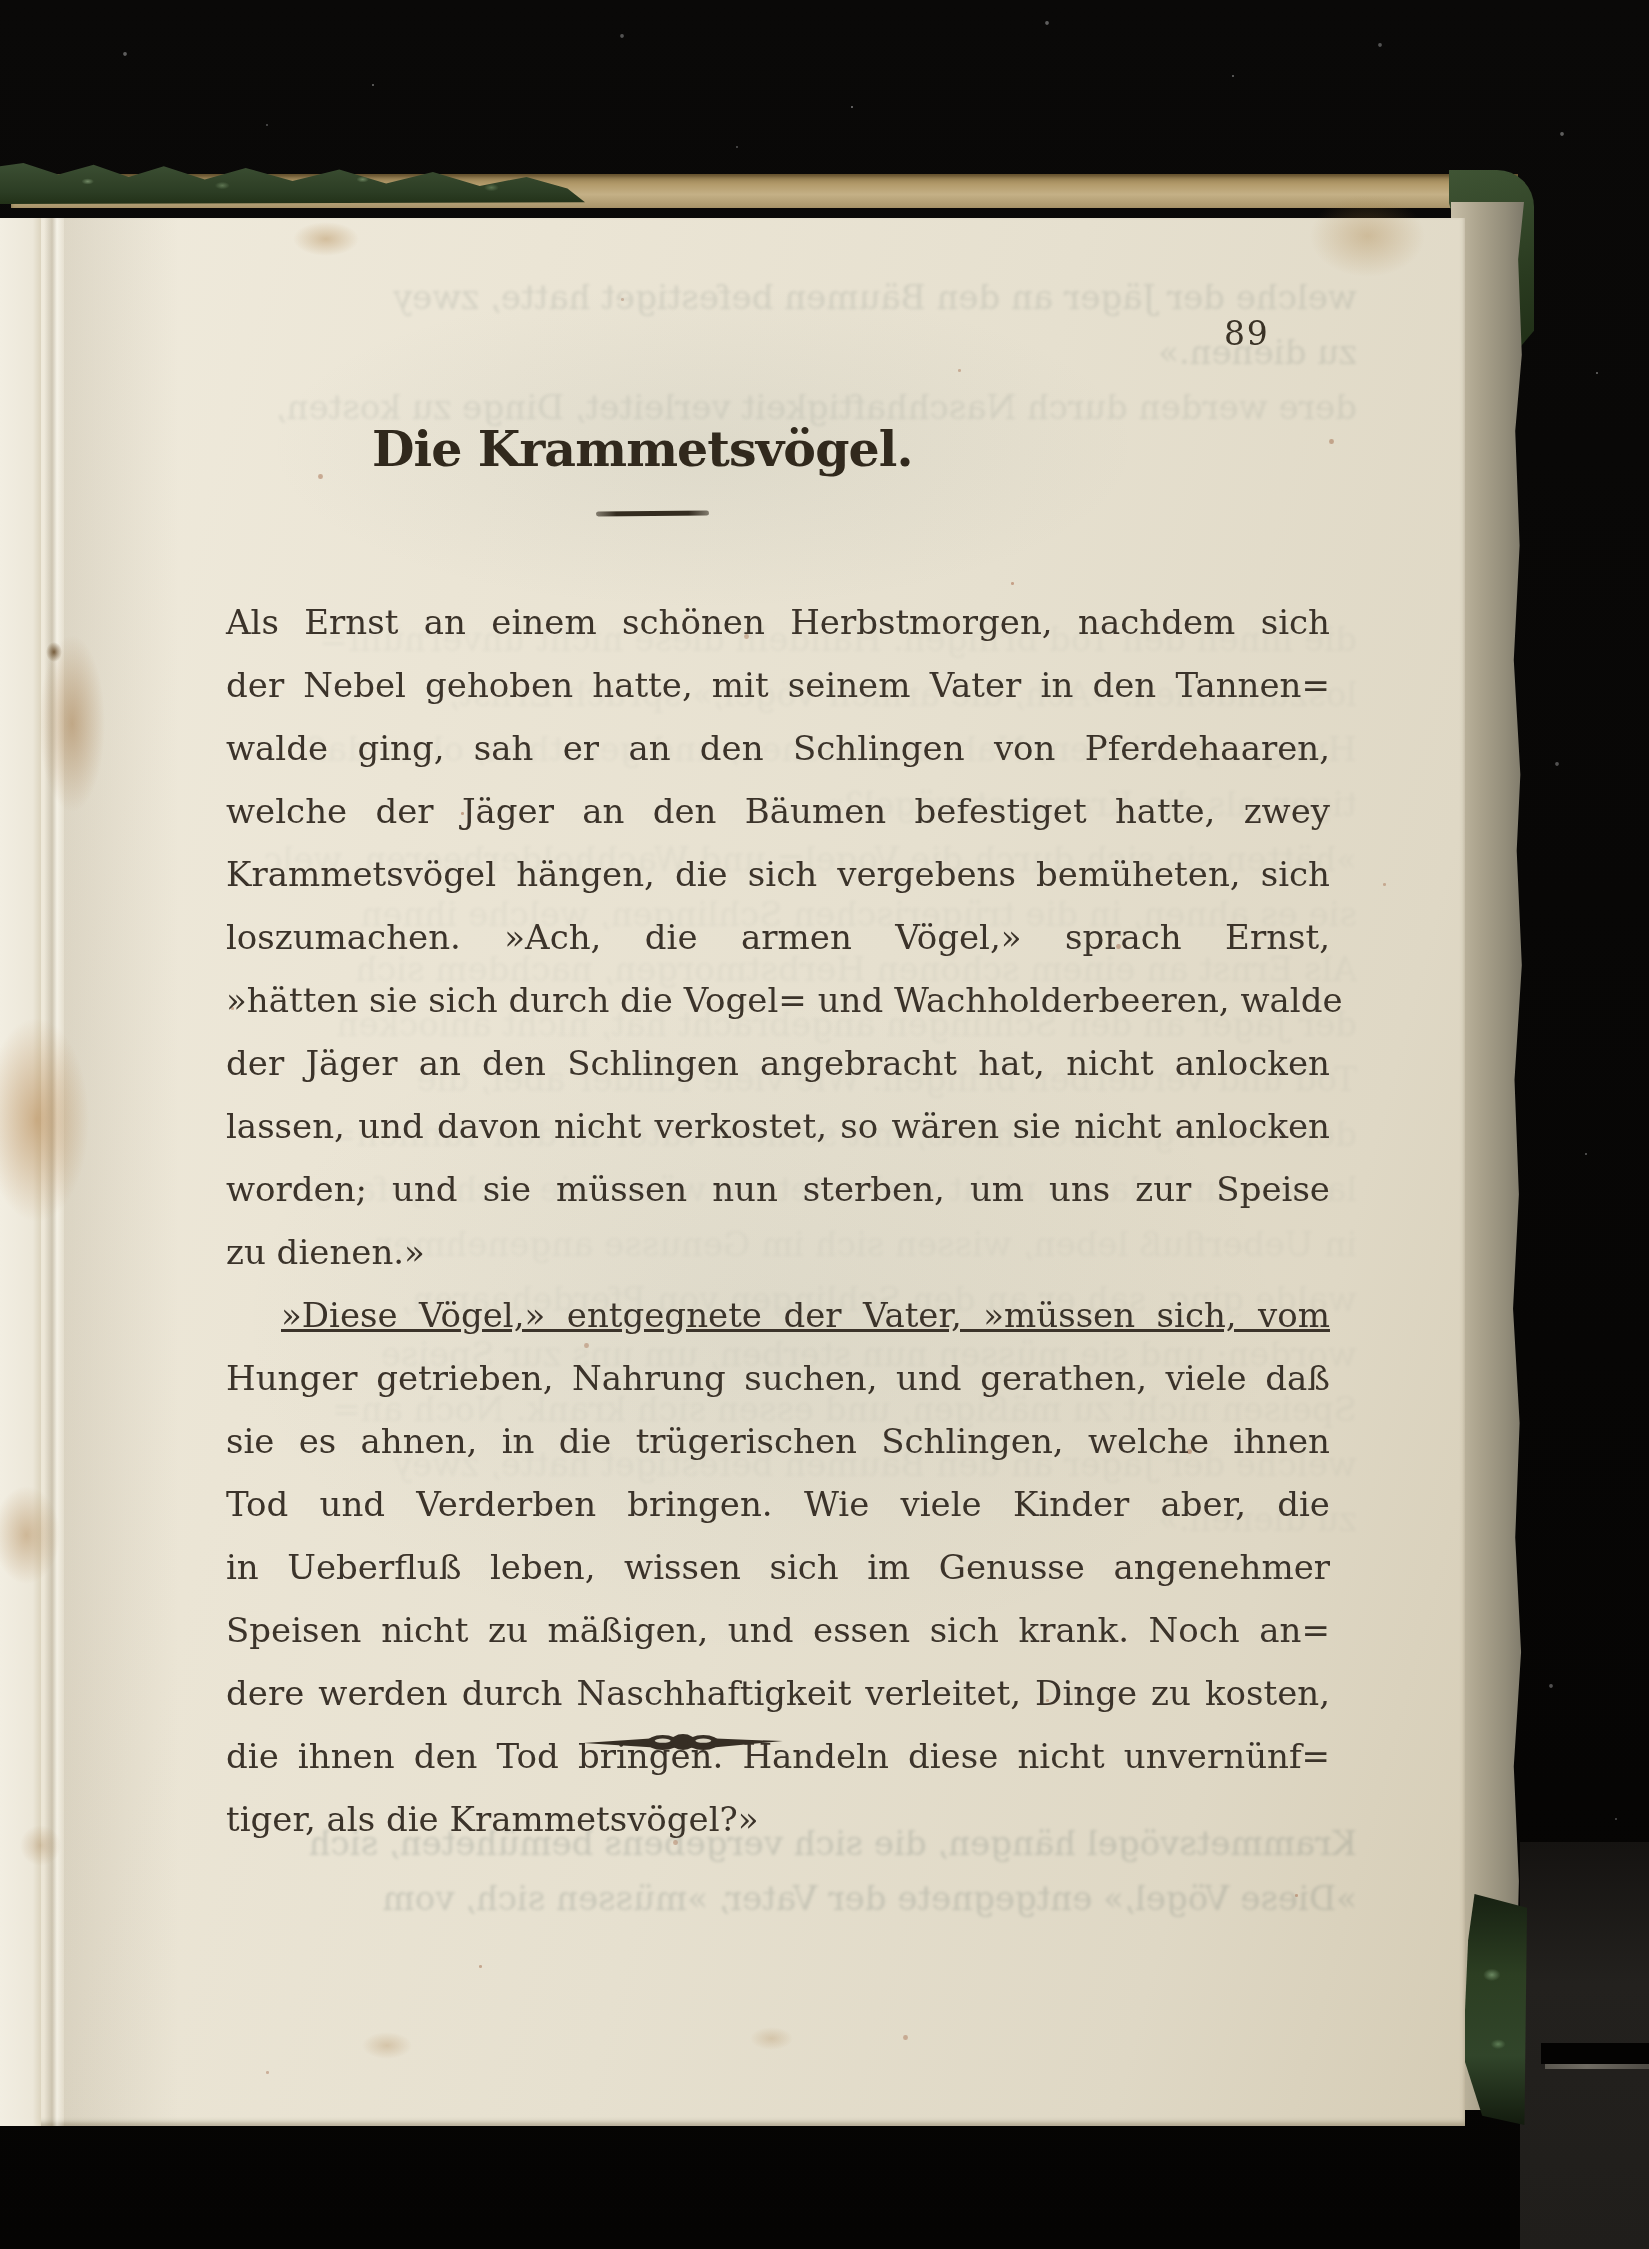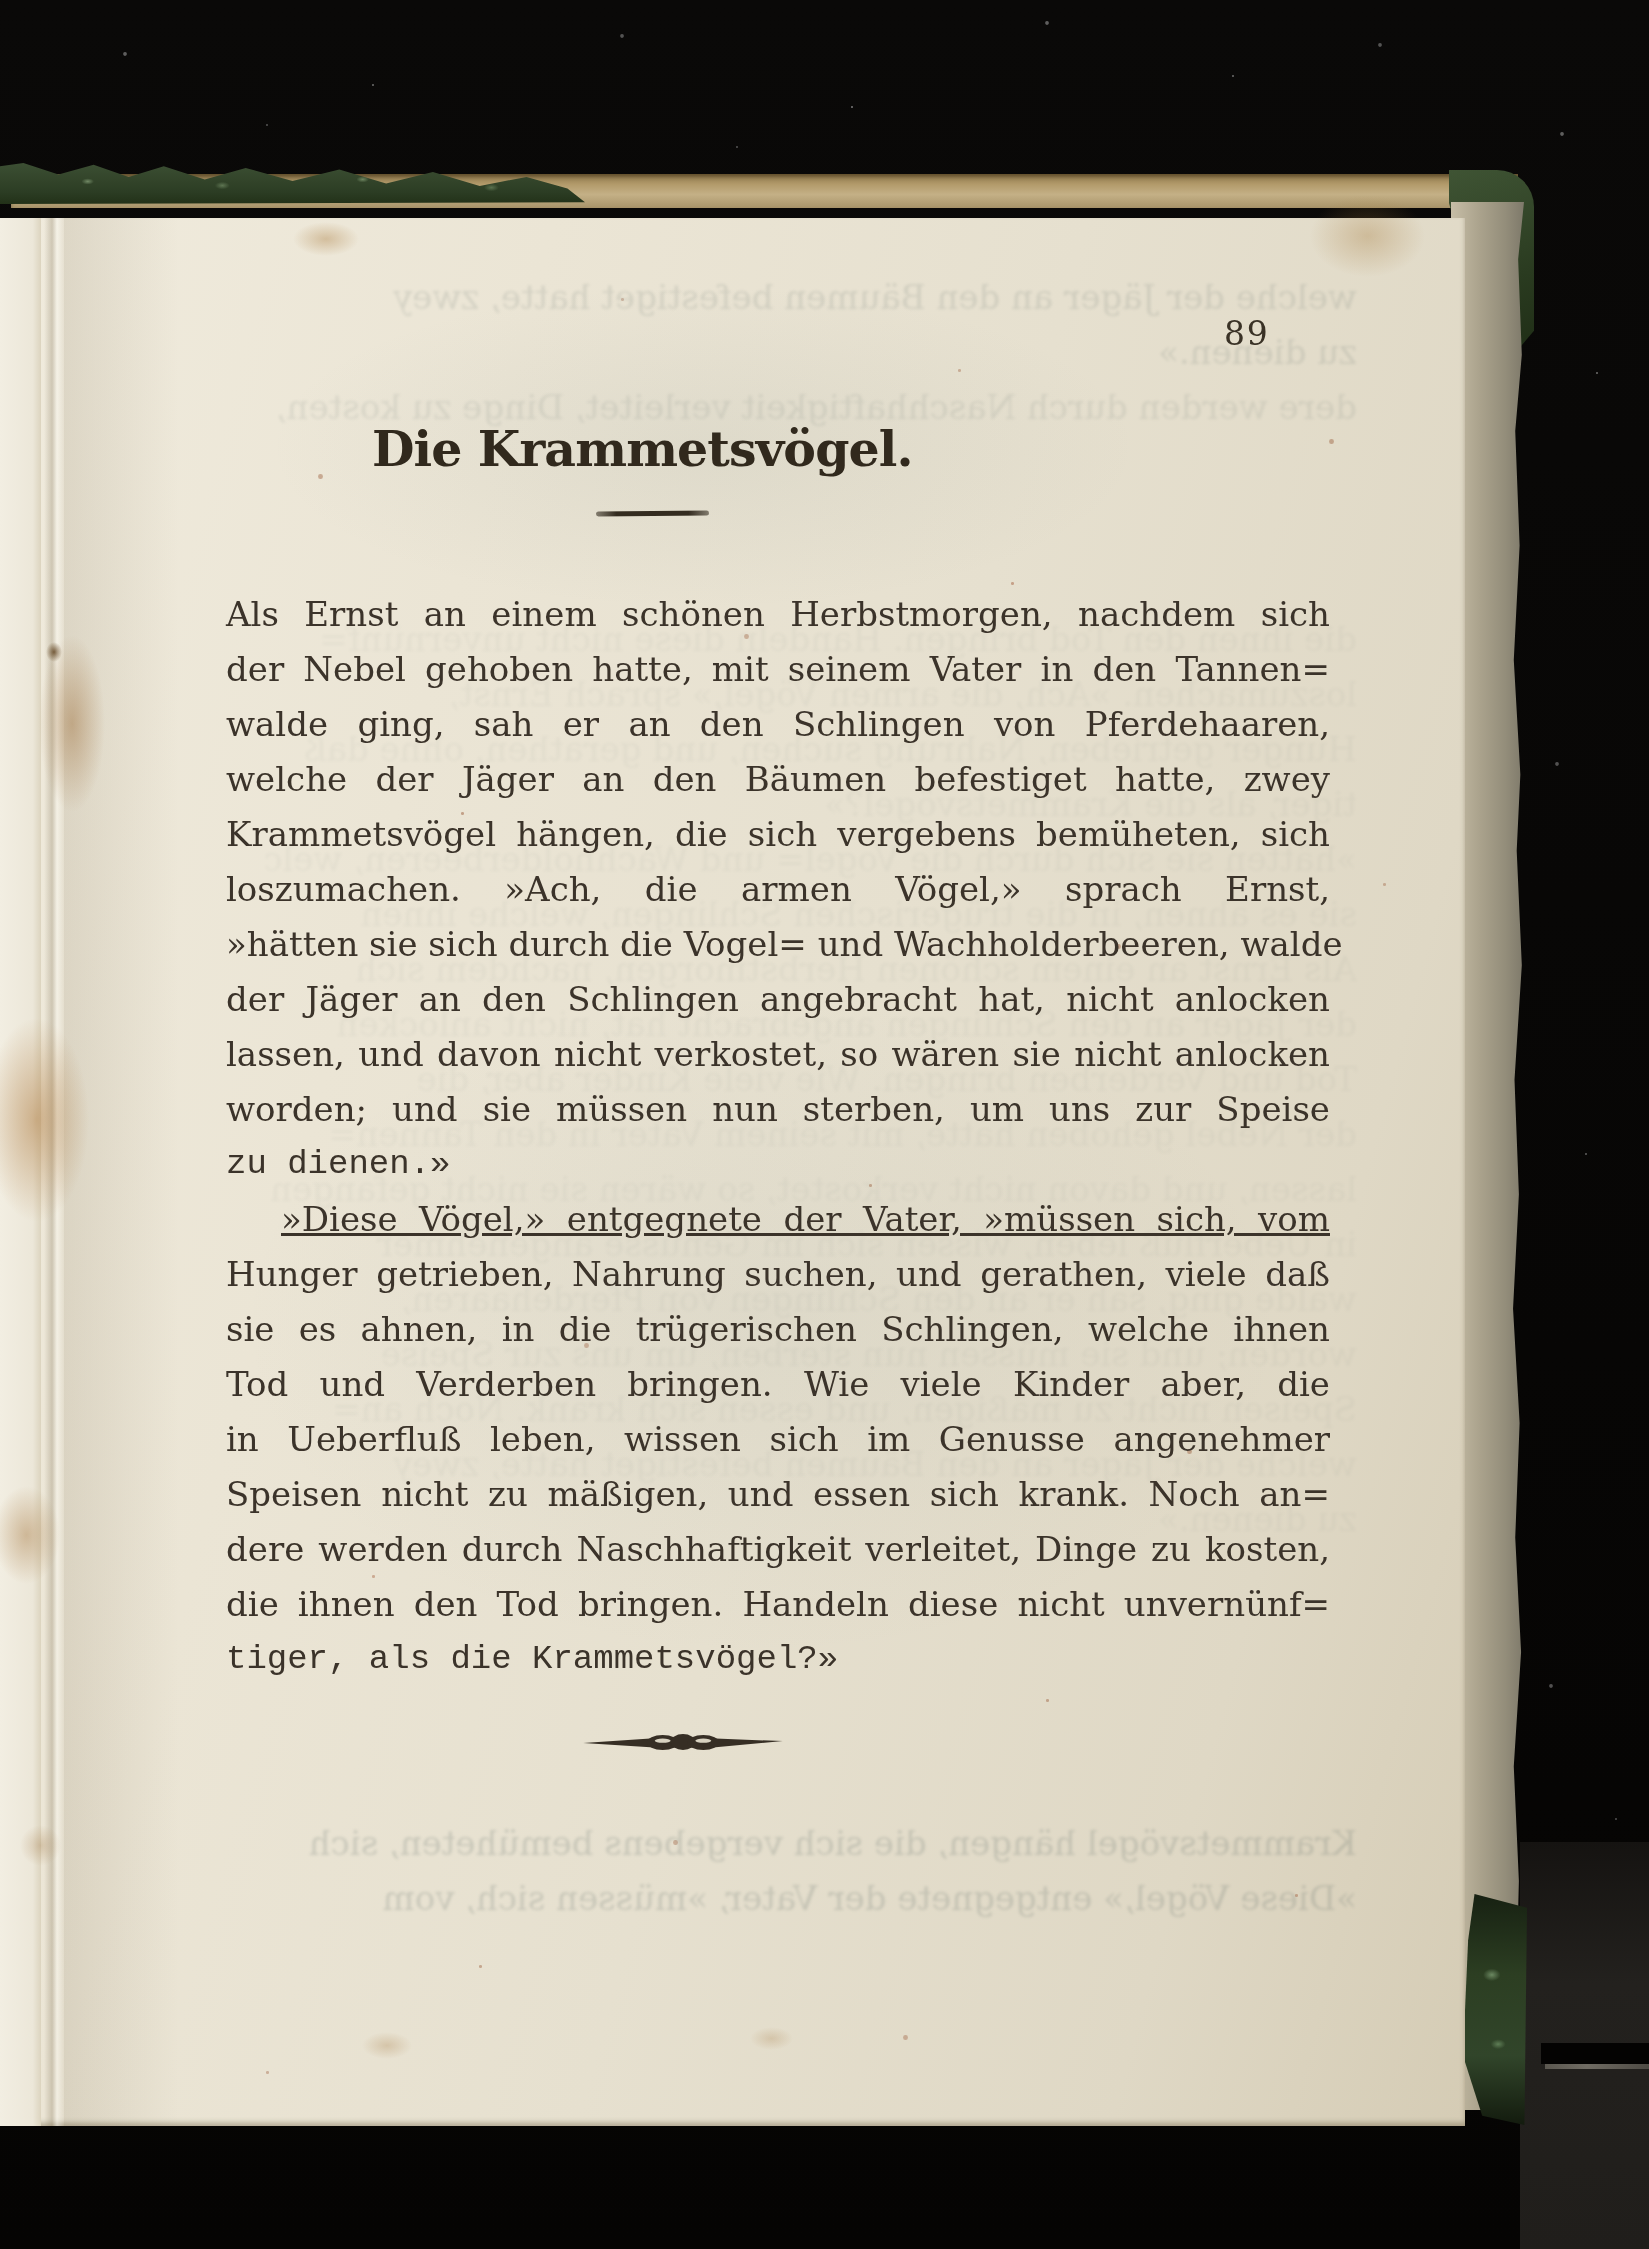--- a/index.html
+++ b/index.html
@@ -131,23 +131,23 @@
     position:absolute;left:596px;top:293px;width:113px;height:5.3px;
     background:linear-gradient(90deg,rgba(52,44,32,.55),#342c20 18%,#342c20 82%,rgba(52,44,32,.55));
     border-radius:2.7px;transform:rotate(-0.6deg);
   }
   .text-block{
     position:absolute;left:226px;top:369px;width:1104px;
     font-size:34px;color:#3b332a;
   }
   .line{
     height:55px;line-height:55px;white-space:nowrap;
-    text-align:justify;text-align-last:justify;
-  }
-  .line.short{text-align-last:left;font-family:Liberation Mono, monospace;}
+    text-align:justify;text-align-last:justify;margin-top:8px;
+  }
+  .line.short{text-align-last:left;}
   .line.indent{padding-left:55px;text-decoration:underline;}
   .tailpiece{position:absolute;left:581px;top:1509px;width:204px;height:30px;}
   
   .bleed-layer{position:absolute;inset:0;pointer-events:none;overflow:hidden;}
   .bleed-line{
     position:absolute;left:266px;width:1091px;height:44px;line-height:44px;
     font-size:34px;color:#5f6d68;transform:scaleX(-1);filter:blur(1.8px);
     white-space:nowrap;overflow:hidden;
   }
 </style>

